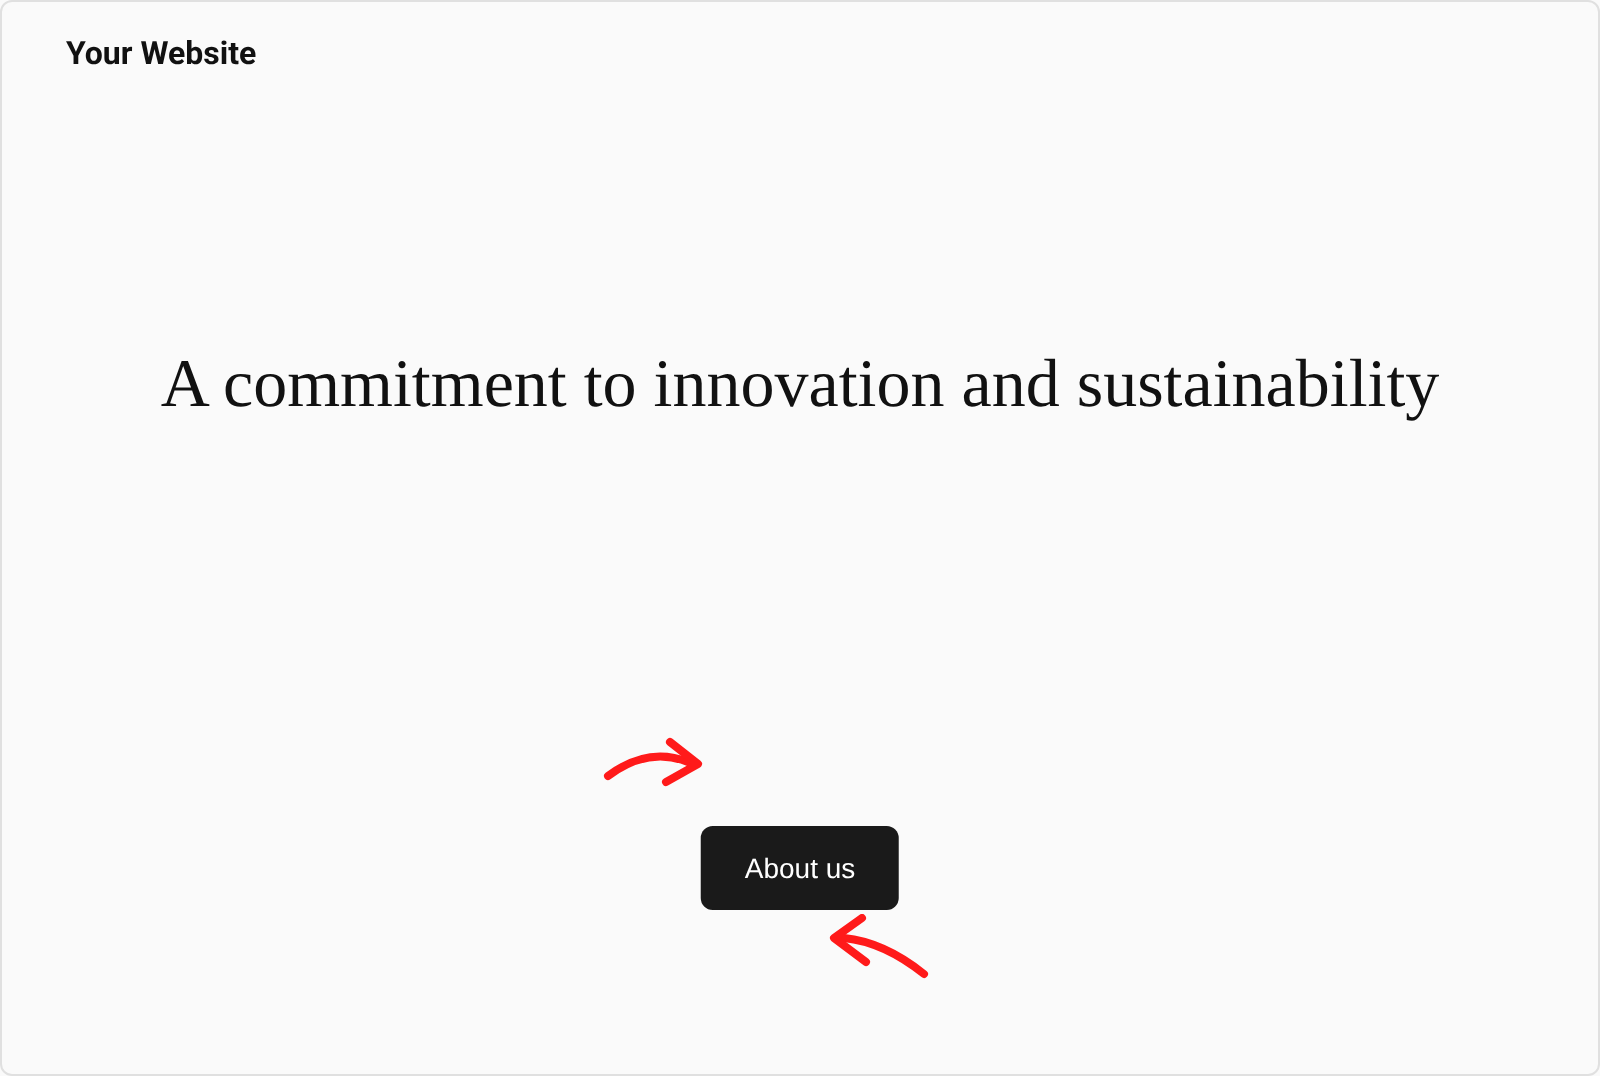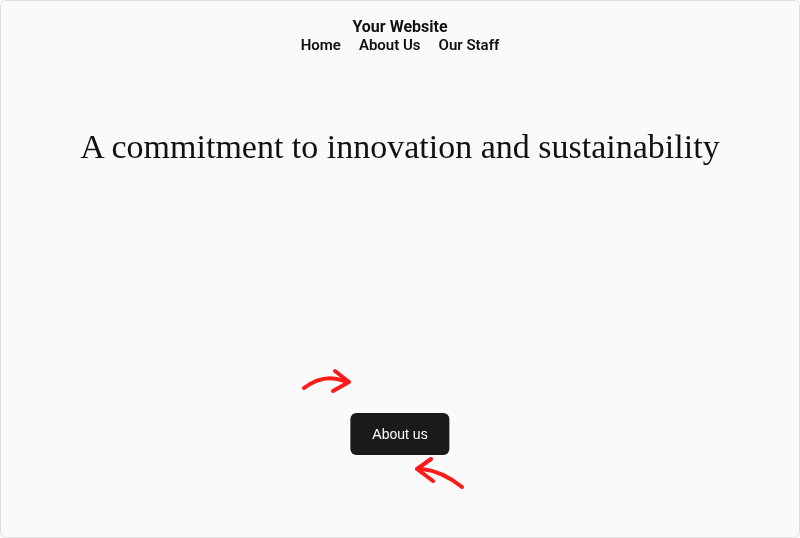--- a/index.html
+++ b/index.html
@@ -12,43 +12,41 @@
       height: 538px;
       background: #fafafa;
       border: 1px solid #e0e0e0;
       border-radius: 6px;
       font-family: -apple-system, BlinkMacSystemFont, "Segoe UI", Roboto, Helvetica, Arial, sans-serif;
       position: relative;
       overflow: hidden;
     }
     .header {
       display: flex;
-      justify-content: space-between;
       align-items: center;
-      padding: 16px 48px;
-      flex-direction: column;
+      padding: 16px 32px;
     }
     .site-title {
       font-weight: 700;
       font-size: 16px;
       color: #111;
     }
     .nav {
       display: flex;
       gap: 18px;
     }
     .nav-item {
       font-weight: 600;
       font-size: 15px;
       color: #111;
       cursor: pointer;
     }
     .hero {
       text-align: center;
-      margin-top: 56px;
+      margin-top: 120px;
       padding: 0 32px;
     }
     .hero-title {
       font-family: Georgia, "Times New Roman", serif;
       font-size: 34px;
       font-weight: 400;
       color: #111;
       line-height: 1.25;
       margin-bottom: 22px;
     }
@@ -85,25 +83,20 @@
     .arrow-bottom {
       top: 456px;
       left: 406px;
     }
   </style>
 </head>
 <body>
 
 <div class="header">
   <div class="site-title">Your Website</div>
-  <nav class="nav">
-    <div class="nav-item">Home</div>
-    <div class="nav-item">About Us</div>
-    <div class="nav-item">Our Staff</div>
-  </nav>
 </div>
 
 <div class="hero">
   <h1 class="hero-title">A commitment to innovation and sustainability</h1>
 </div>
 
 <button class="cta-button">About us</button>
 
 <svg class="arrow arrow-top" width="60" height="40" viewBox="0 0 60 40">
   <path d="M 5 25 Q 25 10 45 18" stroke="#ff1a1a" stroke-width="4" fill="none" stroke-linecap="round"></path>

